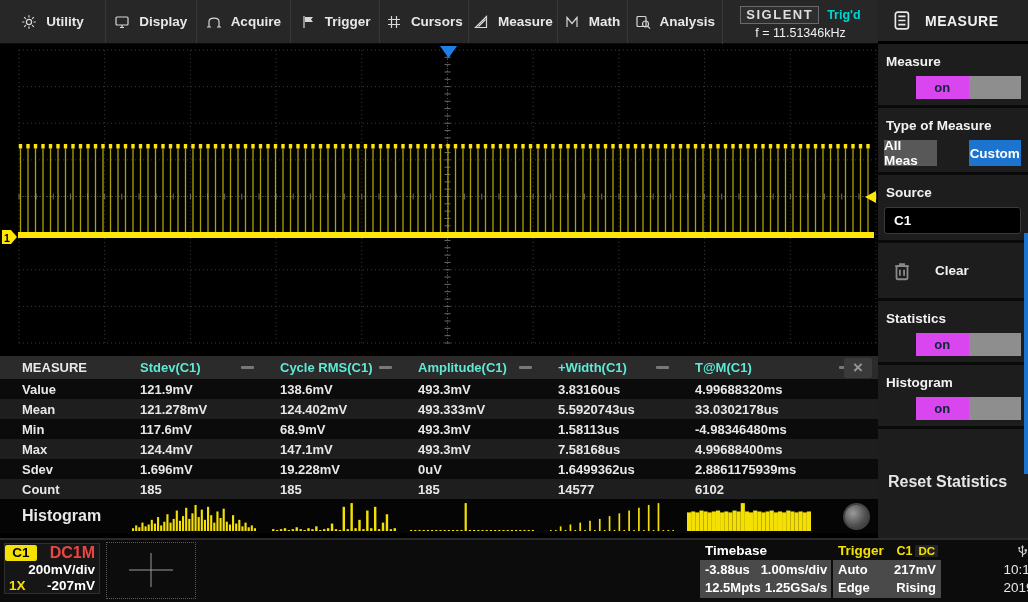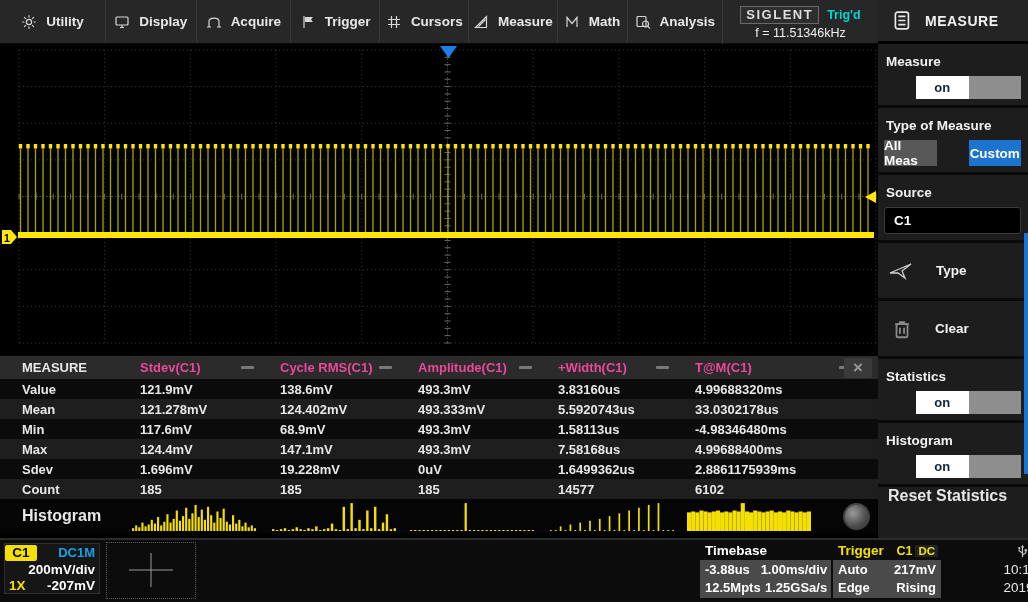--- a/index.html
+++ b/index.html
@@ -29,48 +29,48 @@
   .freq{font-size:12.5px;color:#f0f0f0;margin-top:2px;font-weight:400;}
 
   
   .sidebar{position:absolute;left:878px;top:0;width:150px;height:538px;background:#1d1d1d;}
   .sb-header{height:44px;display:flex;align-items:center;gap:14px;padding-left:16px;
              border-bottom:3px solid #000;background:#242424;}
   .sb-title{font-size:14px;color:#f2f2f2;letter-spacing:.5px;}
   .sb-section{padding:7px 6px 6px 6px;border-bottom:3px solid #0a0a0a;}
   .sb-label{font-size:13.5px;color:#f2f2f2;margin:3px 0 7px 2px;}
   .toggle{display:flex;width:137px;height:23px;cursor:pointer;}
-  .toggle .t-on{width:50%;background:#ffffff;color:#0e2438;font-size:13px;display:flex;
+  .toggle .t-on{width:50%;background:#d946ef;color:#0e2438;font-size:13px;display:flex;
                 align-items:center;justify-content:center;margin-left:32px;}
   .toggle .t-off{width:50%;background:#8e8e8e;}
   .seg{display:flex;width:137px;height:26px;gap:32px;}
   .seg .seg-btn{width:50%;display:flex;align-items:center;justify-content:center;font-size:13.5px;cursor:pointer;}
   .seg .inactive{background:#585858;color:#fff;}
   .seg .active{background:#1d74cf;color:#fff;}
   .src-box{width:137px;height:27px;background:#000;border:1px solid #3a3a3a;border-radius:3px;
            color:#fff;font-size:13.5px;display:flex;align-items:center;padding-left:9px;cursor:pointer;}
   .sb-row{height:58px;display:flex;align-items:center;gap:22px;padding-left:10px;
           border-bottom:3px solid #0a0a0a;cursor:pointer;}
   .sb-row .lbl{font-size:13.5px;color:#f2f2f2;}
-  .sb-reset{height:62px;display:flex;align-items:flex-start;padding-left:10px;cursor:pointer;}
+  .sb-reset{height:62px;display:flex;align-items:flex-end;padding-left:10px;cursor:pointer;}
   .sb-scroll{position:absolute;right:0px;top:233px;width:4px;height:241px;background:#1d74cf;cursor:pointer;}
 
   
   .screen{position:absolute;left:0;top:44px;width:878px;height:494px;background:#000;}
   #scope-svg{position:absolute;left:0;top:0;}
   .grid{stroke:#3a3a3a;stroke-width:1;stroke-dasharray:1 3;}
   .gridc{stroke:#4a4a4a;stroke-width:1;stroke-dasharray:1 2;}
   .tick{stroke:#6a6a6a;stroke-width:1;}
 
   
   .mtable{position:absolute;left:0;top:312px;width:878px;background:#0d0d0d;}
   .trow{display:grid;grid-template-columns:140px 140px 138px 140px 137px 1fr;align-items:center;
         height:20px;font-size:13px;}
   .thead{height:23px;background:#2b2b2b;}
-  .thead .hc{color:#ec4899;display:flex;align-items:center;justify-content:space-between;}
+  .thead .hc{color:#5eead4;display:flex;align-items:center;justify-content:space-between;}
   .thead .hc .dash{width:13px;height:3px;background:#787878;margin-right:26px;border-radius:1px;cursor:pointer;}
   .thead .t-title{color:#e8e8e8;padding-left:22px;}
   .trow:nth-child(odd):not(.thead){background:#0b0b0b;}
   .trow:nth-child(even){background:#1e1e1e;}
   .rlabel{padding-left:22px;color:#e8e8e8;}
   .cell{color:#e8e8e8;font-weight:700;}
   .tclose{position:absolute;right:6px;top:2px;width:28px;height:20px;background:#3a3a3a;color:#999;
           display:flex;align-items:center;justify-content:center;font-size:17px;cursor:pointer;border-radius:2px;}
   .hist-row{display:grid;grid-template-columns:140px 140px 138px 140px 137px 1fr;align-items:end;
             height:34px;background:#050505;position:relative;}
@@ -80,21 +80,21 @@
        background:radial-gradient(circle at 35% 35%, #9a9a9a, #555 55%, #2c2c2c);
        border:2px solid #444;}
 
   
   .statusbar{position:absolute;left:0;top:538px;width:1028px;height:64px;background:#0c0c0c;
              border-top:2px solid #2a2a2a;}
   .ch-box{position:absolute;left:4px;top:3px;width:96px;height:51px;background:#161616;
           border:1px solid #2f2f2f;cursor:pointer;font-size:13.5px;}
   .ch-r1{display:flex;align-items:center;justify-content:space-between;height:17px;}
   .ch-tab{background:#f5e003;color:#000;width:32px;text-align:center;border-radius:2px;height:16px;line-height:16px;}
-  .ch-coup{color:#0ea5e9;padding-right:4px;font-size:13px;}
+  .ch-coup{color:#ef4444;padding-right:4px;font-size:16px;}
   .ch-r2{text-align:right;padding-right:4px;color:#fff;height:17px;line-height:17px;}
   .ch-r3{display:flex;justify-content:space-between;padding:0 4px;color:#fff;height:17px;line-height:15px;}
   .ch-probe{color:#f5e003;}
   .empty-box{position:absolute;left:106px;top:2px;width:90px;height:57px;border:1px dotted #5a5a5a;cursor:pointer;}
   .tb-box{position:absolute;left:700px;top:2px;width:131px;height:57px;font-size:13px;}
   .tb-head{color:#fff;padding:1px 0 2px 5px;font-size:13.5px;}
   .kv{background:#4a4a4a;display:grid;grid-template-columns:1fr auto;row-gap:1px;
       padding:1px 5px 2px 5px;color:#fff;}
   .kv span{line-height:17px;}
   .kv .v{text-align:right;}
@@ -203,26 +203,20 @@
         <div class="seg-btn inactive">All Meas</div>
         <div class="seg-btn active">Custom</div>
       </div>
     </div>
 
     <div class="sb-section">
       <div class="sb-label">Source</div>
       <div class="src-box">C1</div>
     </div>
 
-    <div class="sb-row">
-      <svg width="26" height="18" viewBox="0 0 24 18">
-        <polygon points="1,11 22,2 13,9 16,16 9,11" fill="none" stroke="#d0d0d0" stroke-width="1.3"></polygon>
-      </svg>
-      <span class="lbl">Type</span>
-    </div>
 
     <div class="sb-row">
       <svg width="22" height="22" viewBox="0 0 16 16" style="margin-left:3px">
         <path d="M3 4.5h10M6.5 4.5V3h3v1.5" fill="none" stroke="#8a8a8a" stroke-width="1.3"></path>
         <rect x="4" y="4.5" width="8" height="9.5" rx="1" fill="none" stroke="#8a8a8a" stroke-width="1.3"></rect>
         <path d="M6.5 7v4.5M9.5 7v4.5" stroke="#8a8a8a" stroke-width="1.3"></path>
       </svg>
       <span class="lbl">Clear</span>
     </div>
 

